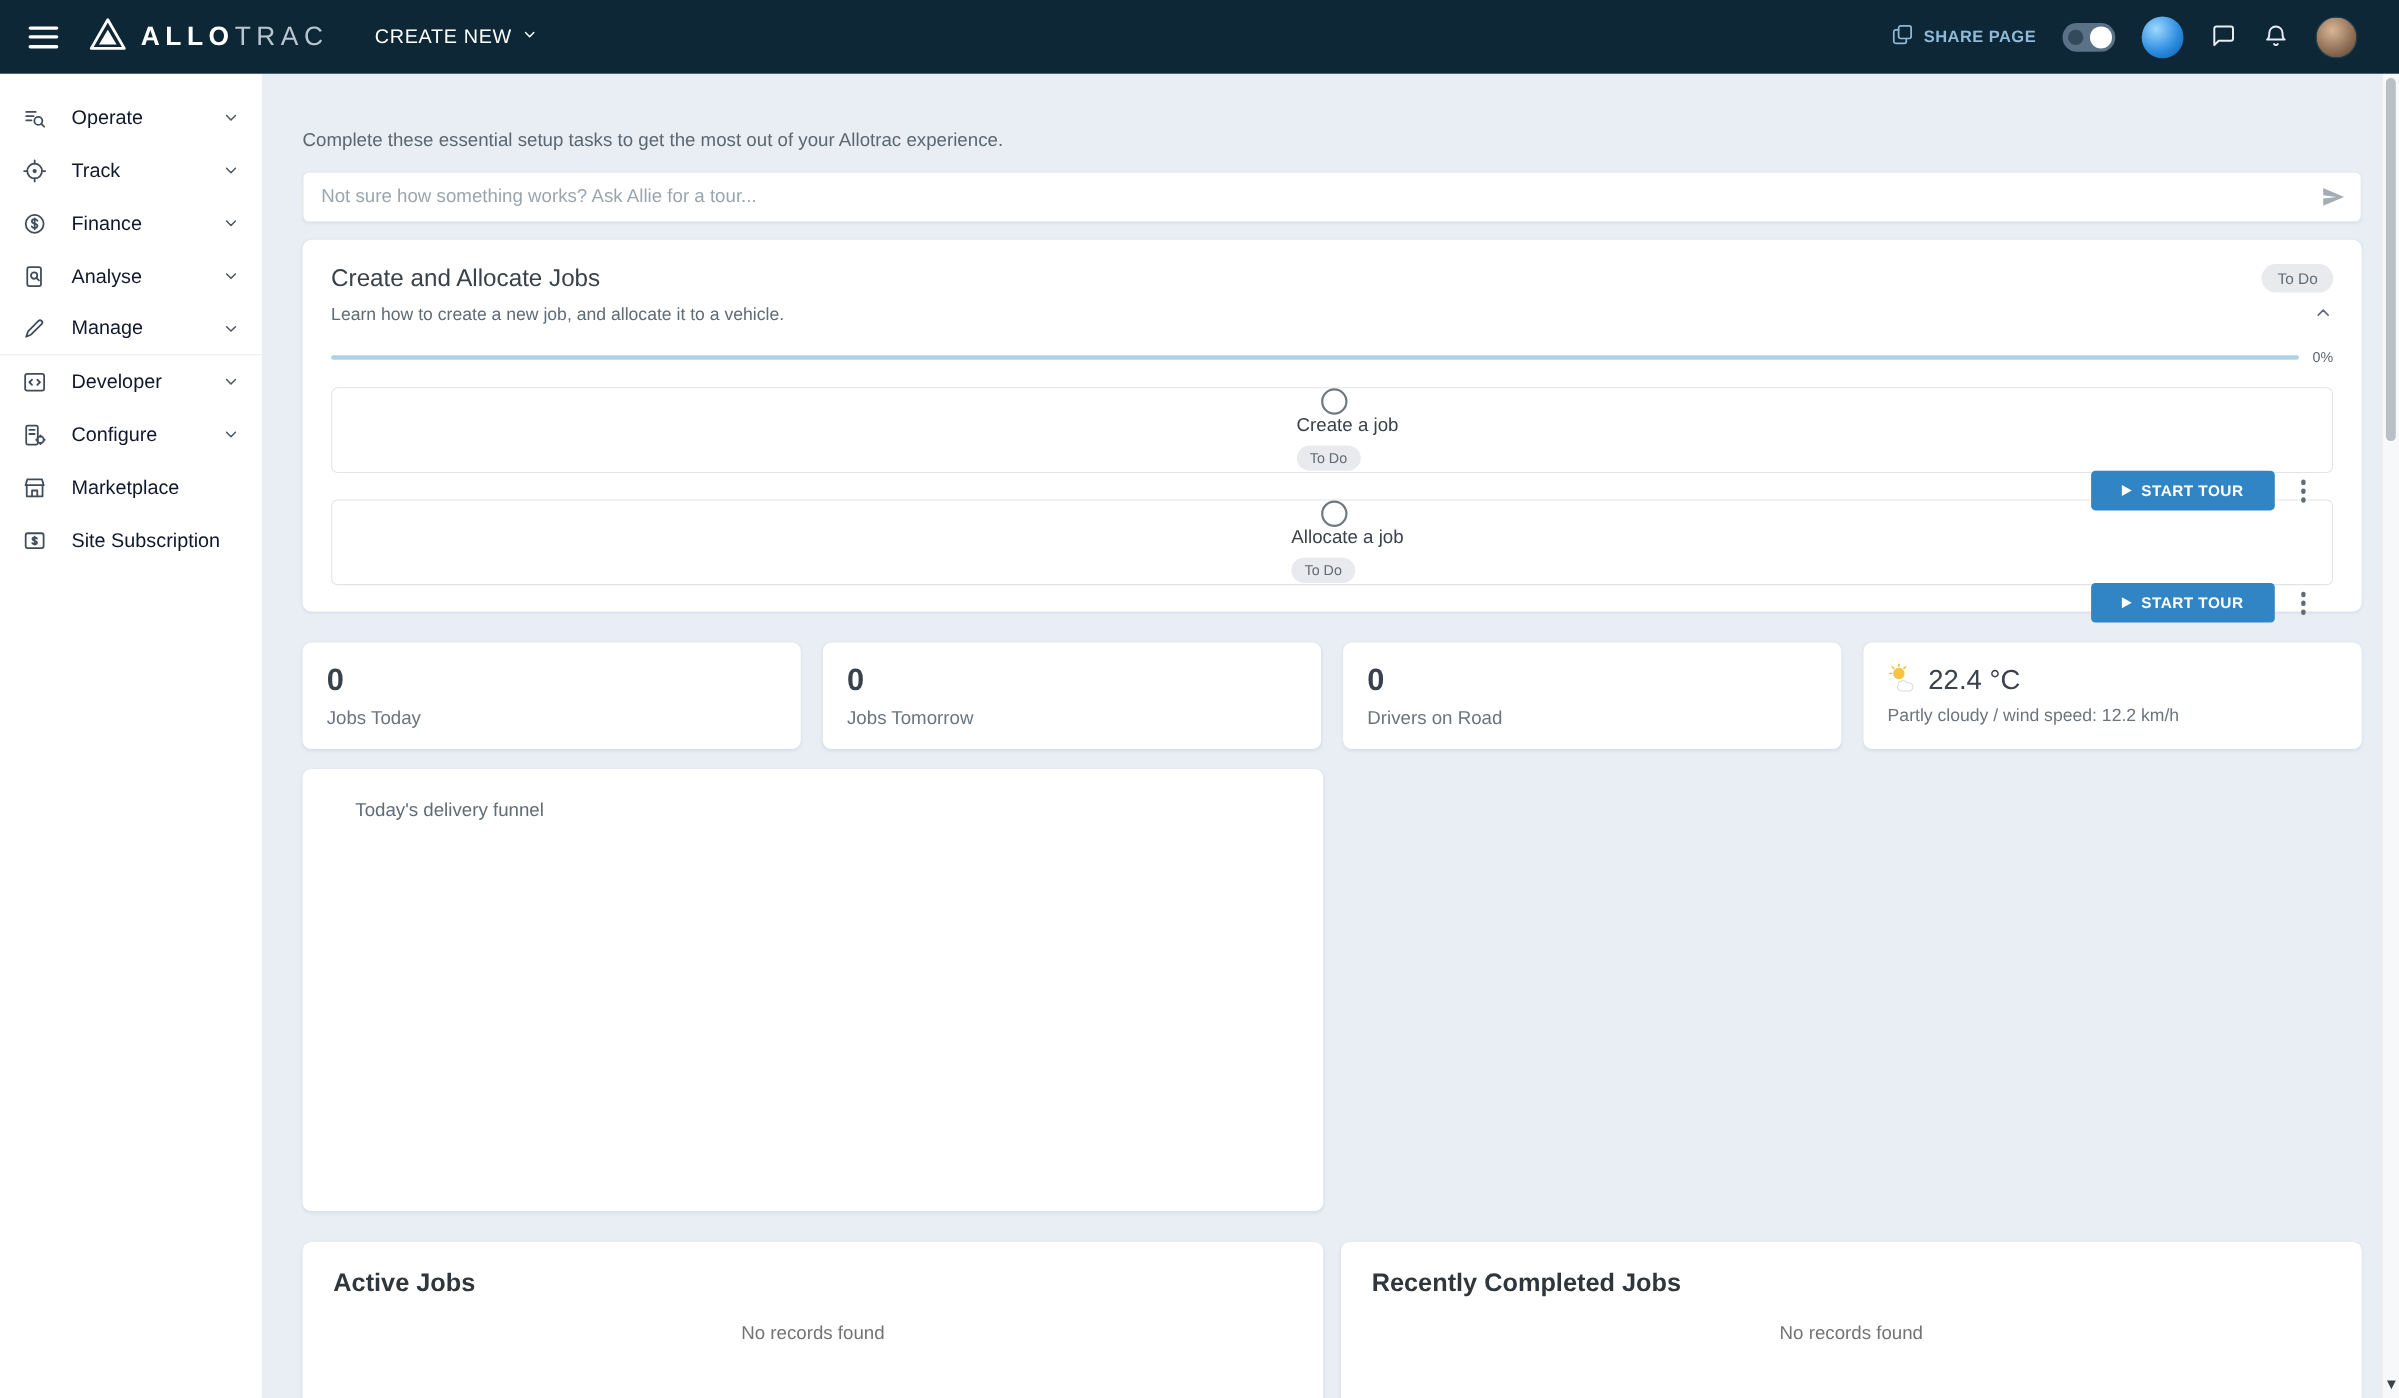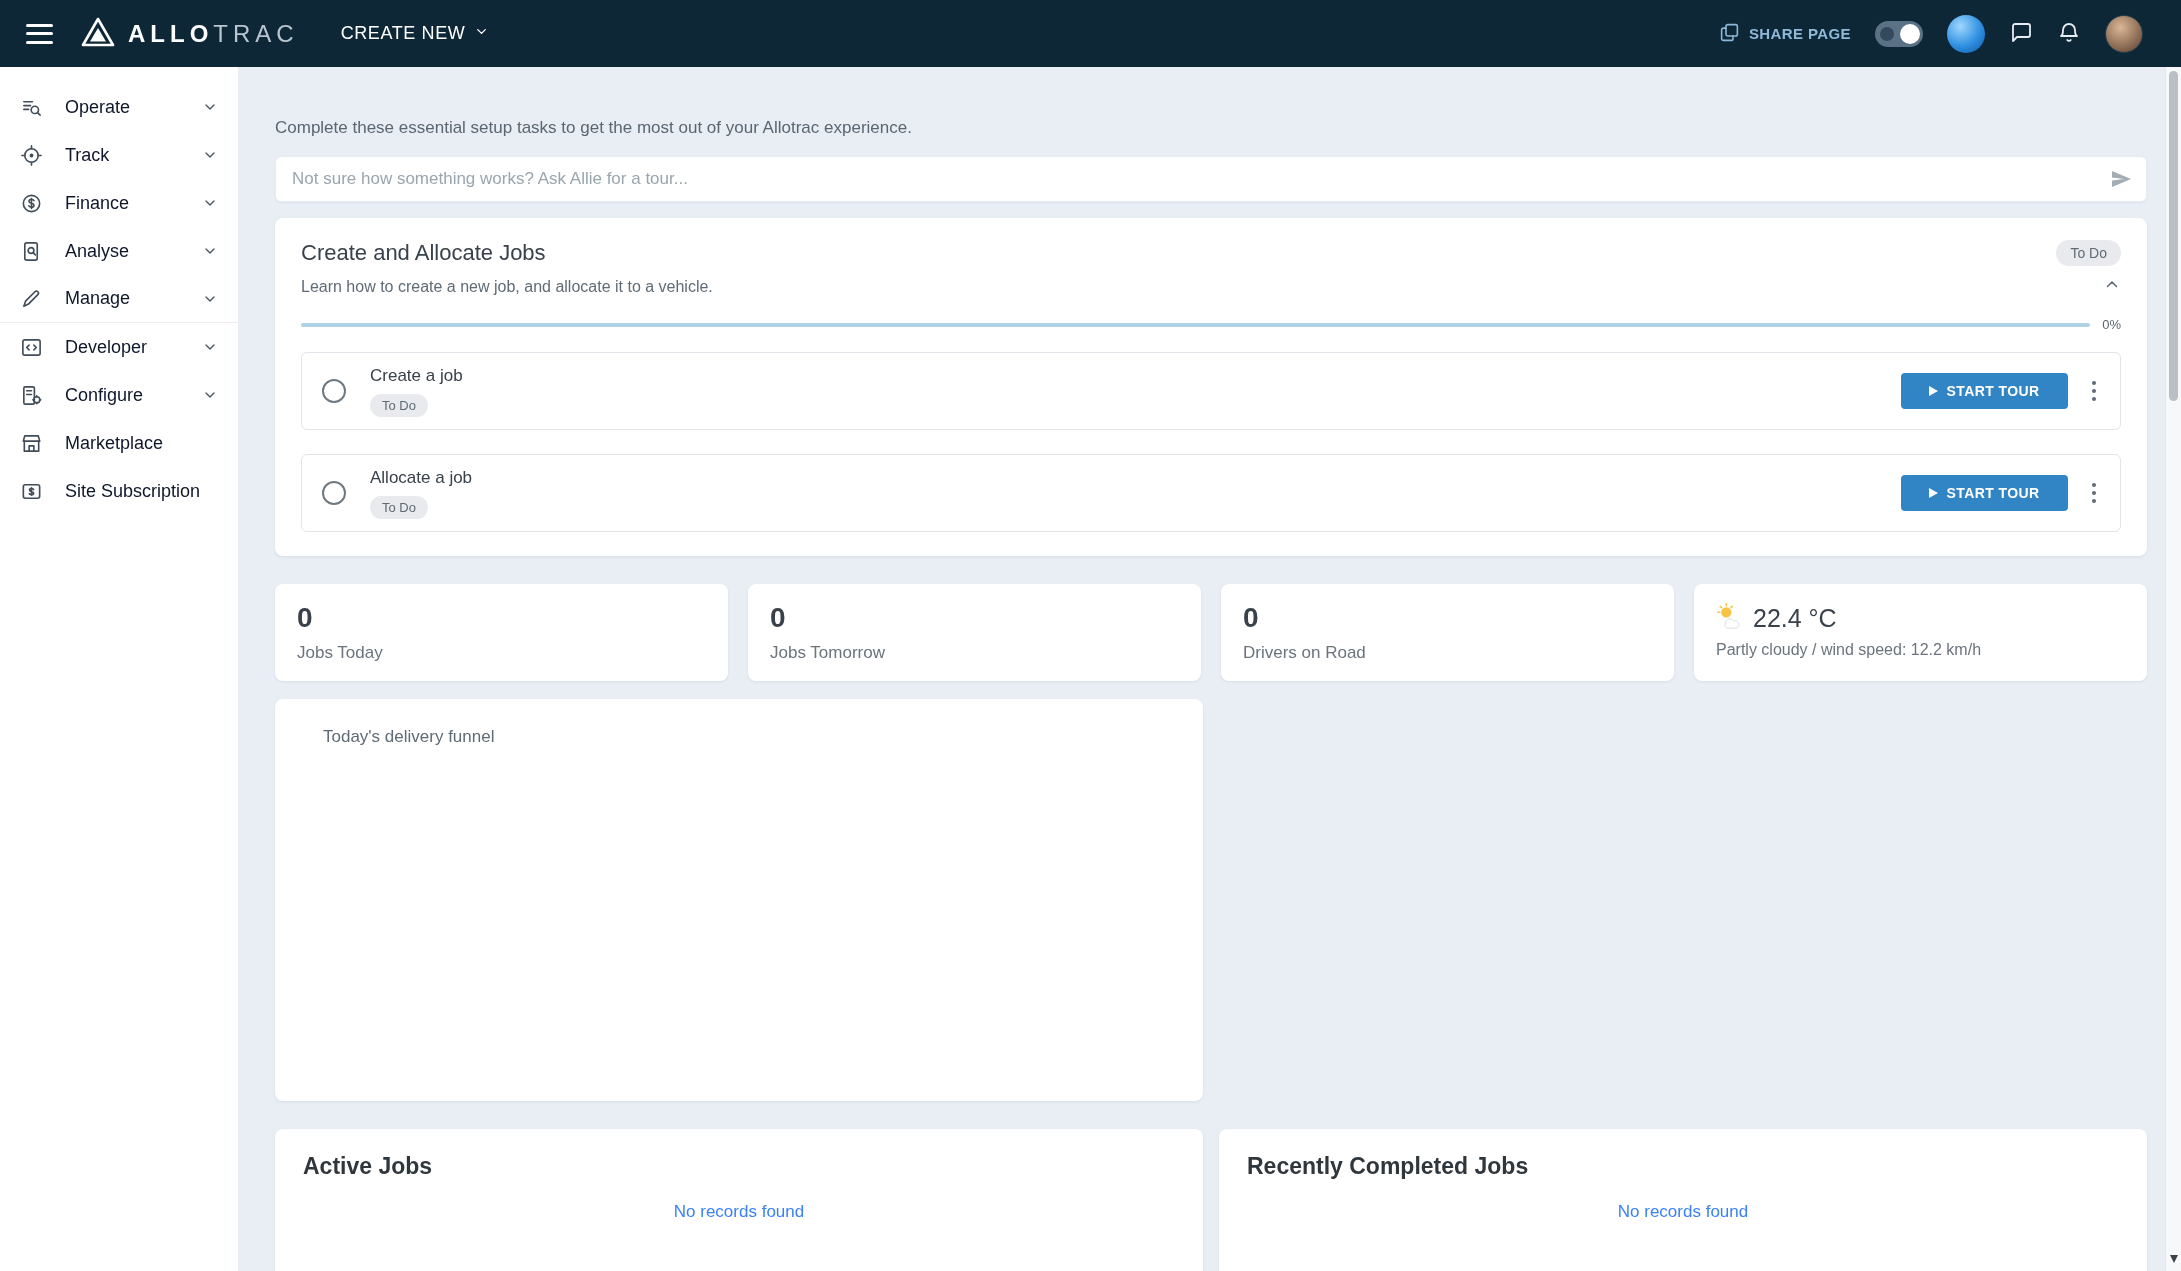--- a/index.html
+++ b/index.html
@@ -62,21 +62,21 @@
   .pill { display:inline-block; background:#e8eaed; color:#5f6b76; font-size:14px; padding:5px 14px; border-radius:15px; }
   .setup-sub-row { display:flex; justify-content:space-between; align-items:center; margin-top:10px; }
   .setup-sub { font-size:16px; color:#5f6b76; }
   .collapse-btn { background:none; border:none; cursor:pointer; display:flex; }
   .progress-row { display:flex; align-items:center; margin-top:20px; }
   .progress-track { flex:1; height:4px; background:#afd3e4; border-radius:2px; position:relative; overflow:hidden; }
   .progress-fill { position:absolute; left:0; top:0; bottom:0; width:0; background:#2f86c6; }
   .progress-label { margin-left:12px; font-size:13px; color:#5b6670; }
 
   .task-row { margin-top:20px; border:1px solid #e1e4e8; border-radius:6px; height:78px;
-              display:flex; align-items:center; padding:0 16px 0 20px; background:#fff; }
+              display:flex; align-items:center; padding:0 16px 0 20px; background:#fff;flex-direction:column; }
   .task-row + .task-row { margin-top:24px; }
   .task-circle { width:24px; height:24px; border:2px solid #707980; border-radius:50%; flex:0 0 24px; cursor:pointer; }
   .task-info { margin-left:24px; }
   .task-title { font-size:17px; color:#39414a; }
   .task-info .pill { margin-top:8px; font-size:13px; padding:4px 12px; }
   .task-actions { margin-left:auto; display:flex; align-items:center; }
   .start-tour { display:flex; align-items:center; gap:9px; background:#3185c4; color:#fff; border:none;
                 font-size:14px; font-weight:700; letter-spacing:.4px; padding:10px 28px; border-radius:4px;
                 cursor:pointer; font-family:inherit; }
   .play { width:0; height:0; border-left:9px solid #fff; border-top:5.5px solid transparent; border-bottom:5.5px solid transparent; }
@@ -95,21 +95,21 @@
   .chart-card { background:#fff; border-radius:8px; height:402px; padding-top:28px; }
   .chart-title { margin-left:48px; font-size:17px; color:#5f6b76; }
   .plot { margin:30px 34px 0 91px; height:241px; border:1px dashed #c9cdd1; }
   .legend { margin-top:38px; display:flex; justify-content:center; align-items:center; gap:9px; cursor:pointer; }
   .legend-swatch { width:13px; height:13px; background:#4286c5; }
   .legend-label { font-size:16px; color:#54708e; }
 
   .tables { margin-top:28px; display:grid; grid-template-columns:1fr 1fr; gap:16px; }
   .table-card { background:#fff; border-radius:8px 8px 0 0; padding:24px 28px; height:240px; position:relative; }
   .table-title { font-size:23px; font-weight:700; color:#2f363c; }
-  .empty { text-align:center; margin-top:22px; font-size:17px; color:#3b82f6; }
+  .empty { text-align:center; margin-top:22px; font-size:17px; color:#737373; }
 
   
   .scrollbar { position:absolute; top:67px; right:0; width:16px; bottom:0; background:#f7f8f9; border-left:1px solid #e4e7e9; z-index:15; }
   .scroll-thumb { position:absolute; top:4px; left:3px; width:9px; height:330px; background:#b9bfc4; border-radius:5px; cursor:pointer; }
   .scroll-down { position:absolute; bottom:8px; left:3.5px; width:0; height:0;
                  border-top:8px solid #3c4349; border-left:4.5px solid transparent; border-right:4.5px solid transparent; cursor:pointer; }
 </style>
 </head>
 <body>
 

